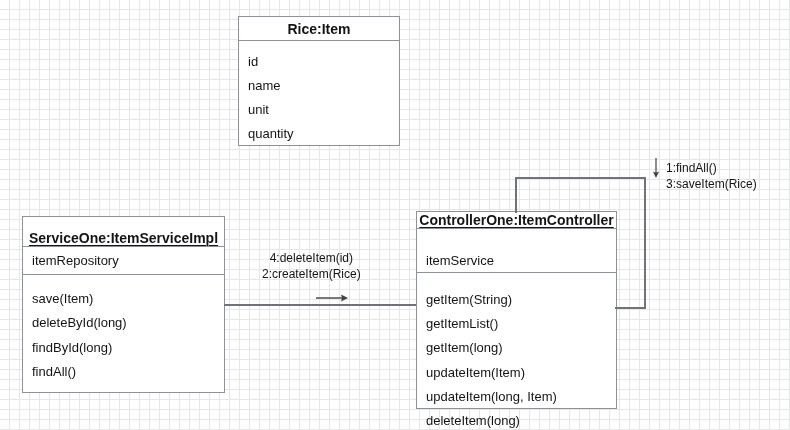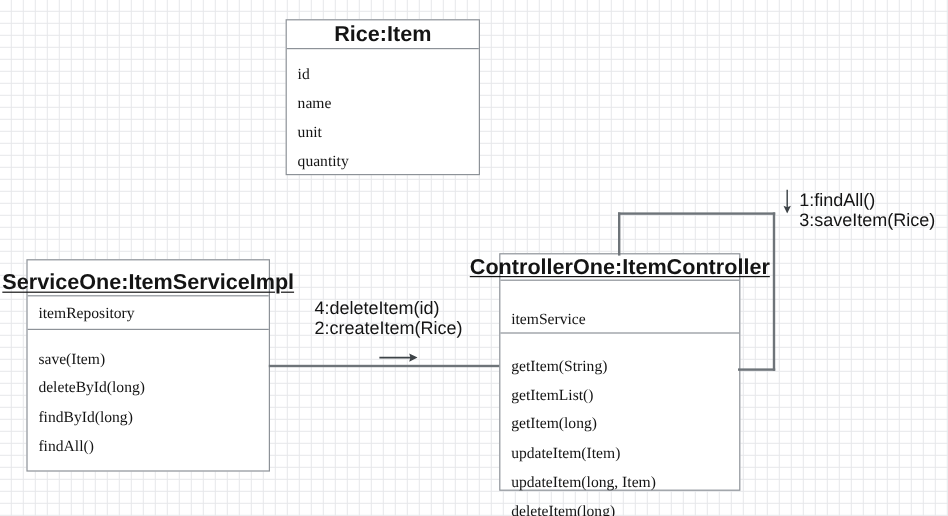--- a/index.html
+++ b/index.html
@@ -29,21 +29,21 @@
     background: #ffffff;
     border: 1.6px solid #8d9298;
     display: flex;
     flex-direction: column;
   }
   .uml-title {
     box-sizing: border-box;
     display: flex;
     align-items: center;
     justify-content: center;
-    font-size: 18px;
+    font-size: 14px;
     font-weight: bold;
     color: #141414;
     border-bottom: 1.6px solid #8d9298;
   }
   .uml-title span.underlined {
     text-decoration: underline;
     text-decoration-thickness: 1px;
     text-underline-offset: 2px;
   }
   .uml-compartment {
@@ -56,21 +56,20 @@
   .uml-compartment.last {
     border-bottom: none;
     flex: 1 1 auto;
   }
   .uml-row {
     font-size: 13px;
     color: #141414;
     padding-left: 9px;
     line-height: 1;
     white-space: nowrap;
-    font-family: Liberation Serif, serif;
   }
 
   
   #class-rice-item { left: 238px; top: 16px; width: 162px; height: 130px; }
   #class-rice-item .uml-title { height: 31px; }
   #class-rice-item .uml-compartment.last { padding-top: 8px; }
   #class-rice-item .uml-row { height: 24px; display: flex; align-items: center; }
 
   #class-service-one { left: 22px; top: 216px; width: 203px; height: 177px; }
   #class-service-one .uml-title { height: 30px; align-items: flex-end; }
@@ -102,26 +101,26 @@
     height: 12px;
   }
   #self-loop-top     { left: 515px; top: 177px; width: 131px; }
   #self-loop-left    { left: 515px; top: 177px; height: 36px; }
   #self-loop-right   { left: 644px; top: 177px; height: 132px; }
   #self-loop-bottom  { left: 615px; top: 307px; width: 31px; }
 
   
   .label-block {
     position: absolute;
-    font-size: 15px;
+    font-size: 12px;
     color: #141414;
     line-height: 16px;
     white-space: nowrap;
   }
-  #msg-label-left  { left: 262px; top: 250px; }
+  #msg-label-left  { left: 262px; top: 250px; text-align: center; }
   #msg-label-right { left: 666px; top: 160px; text-align: left; }
 
   #down-arrow-glyph {
     position: absolute;
     left: 650px;
     top: 158px;
     width: 12px;
     height: 20px;
   }
 </style>

